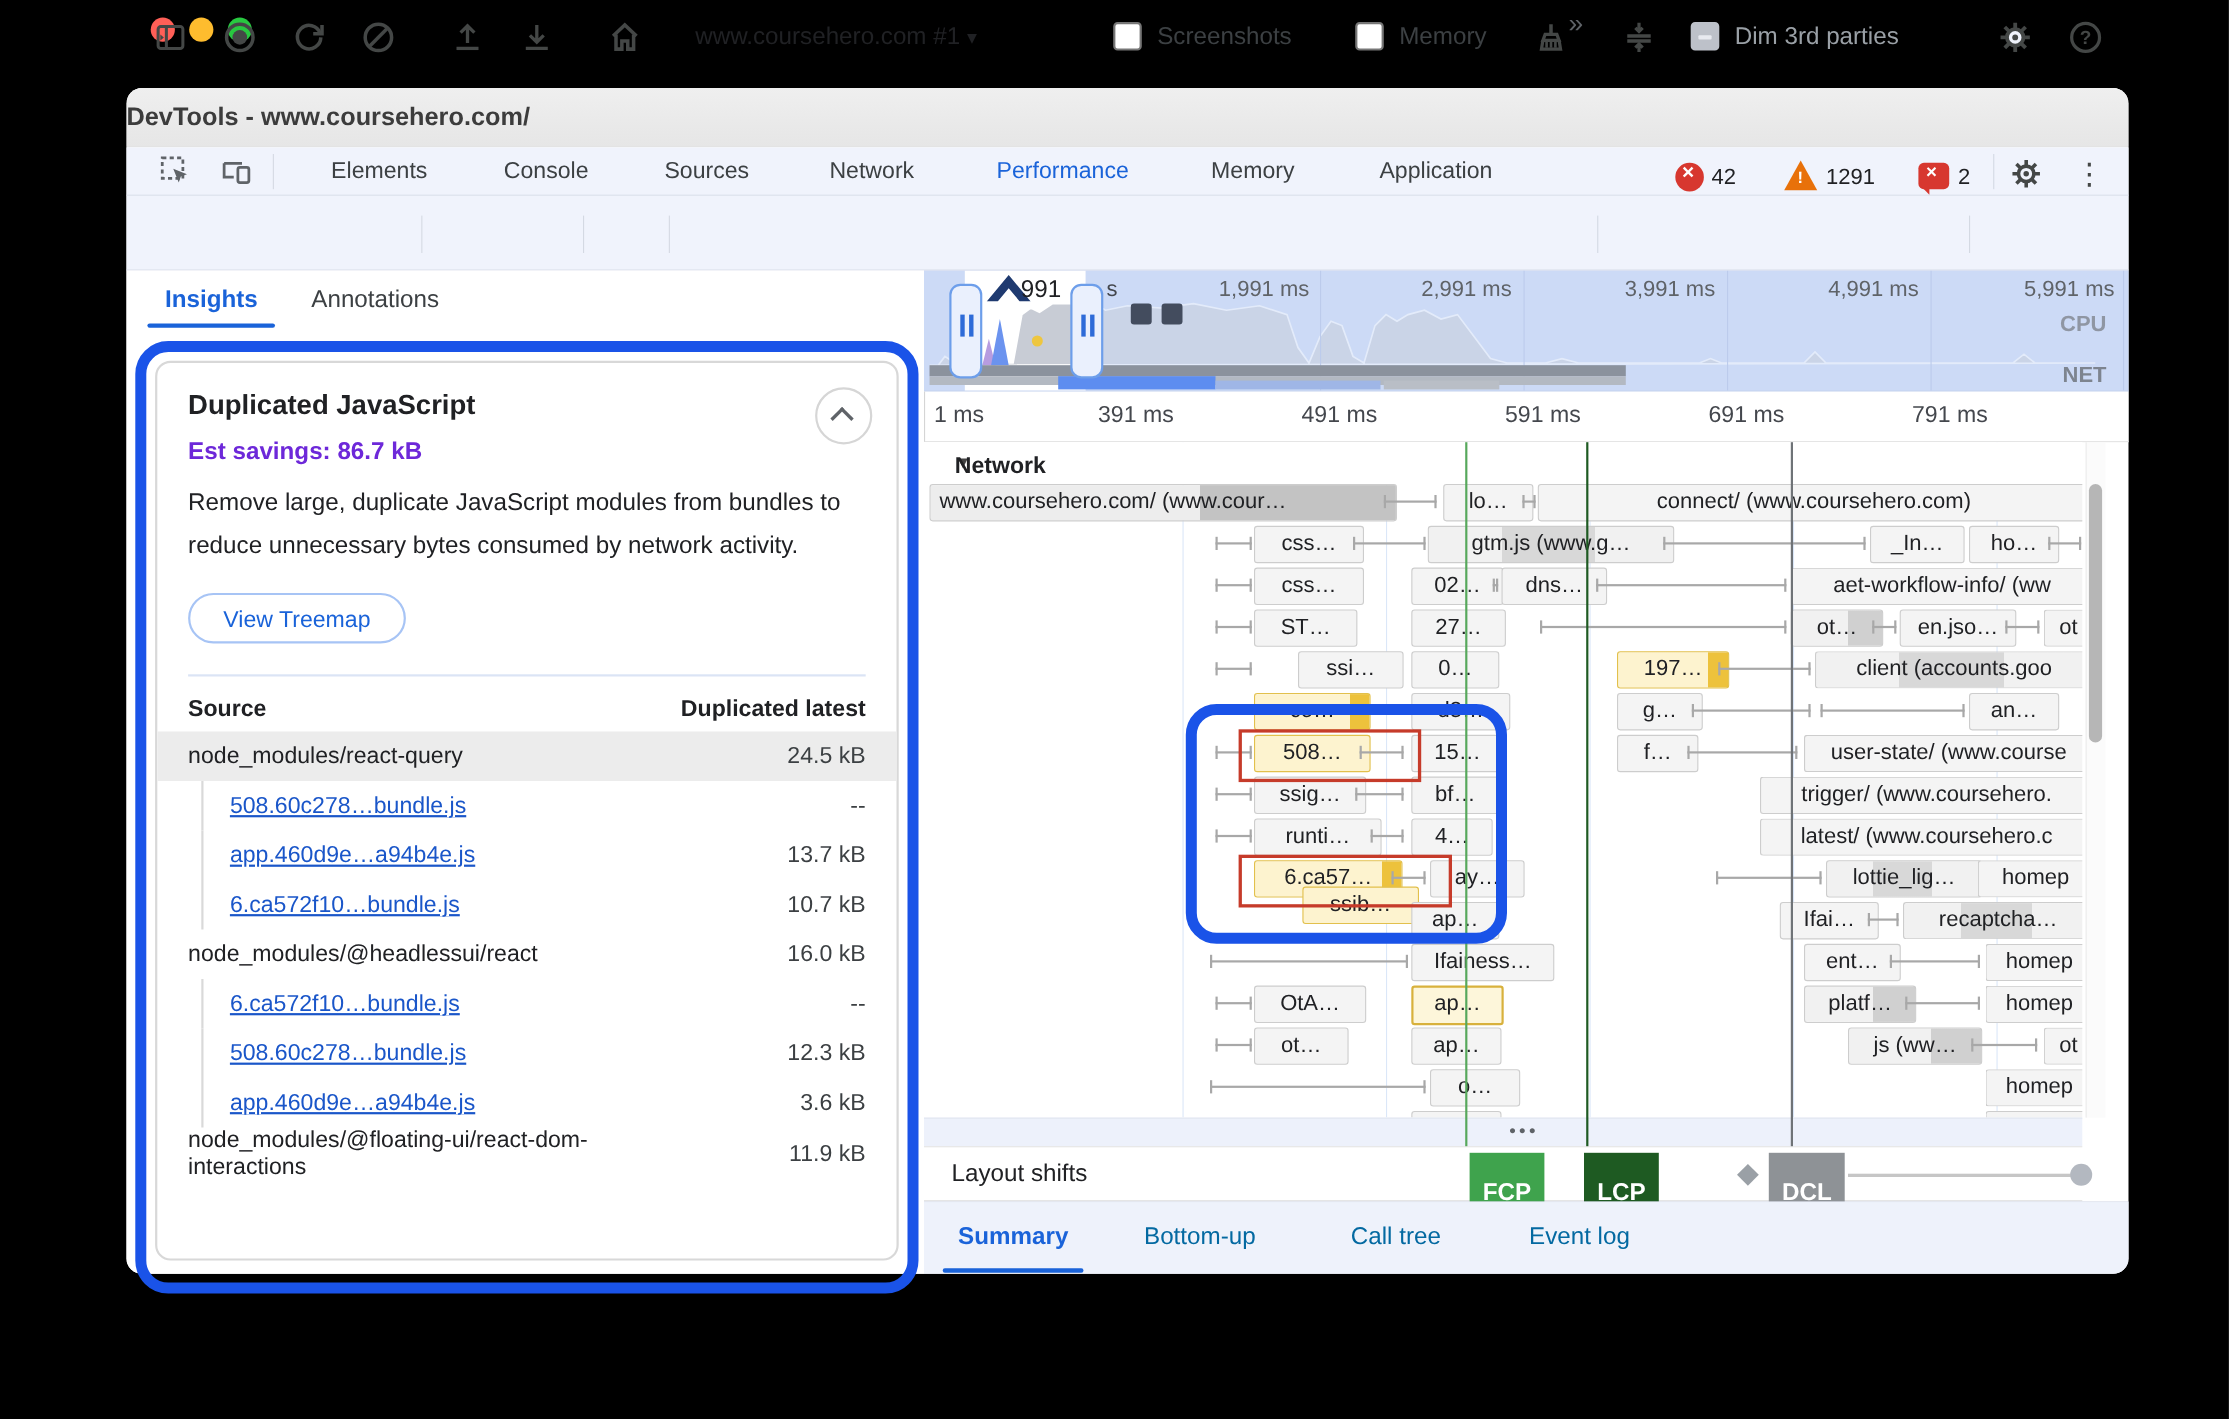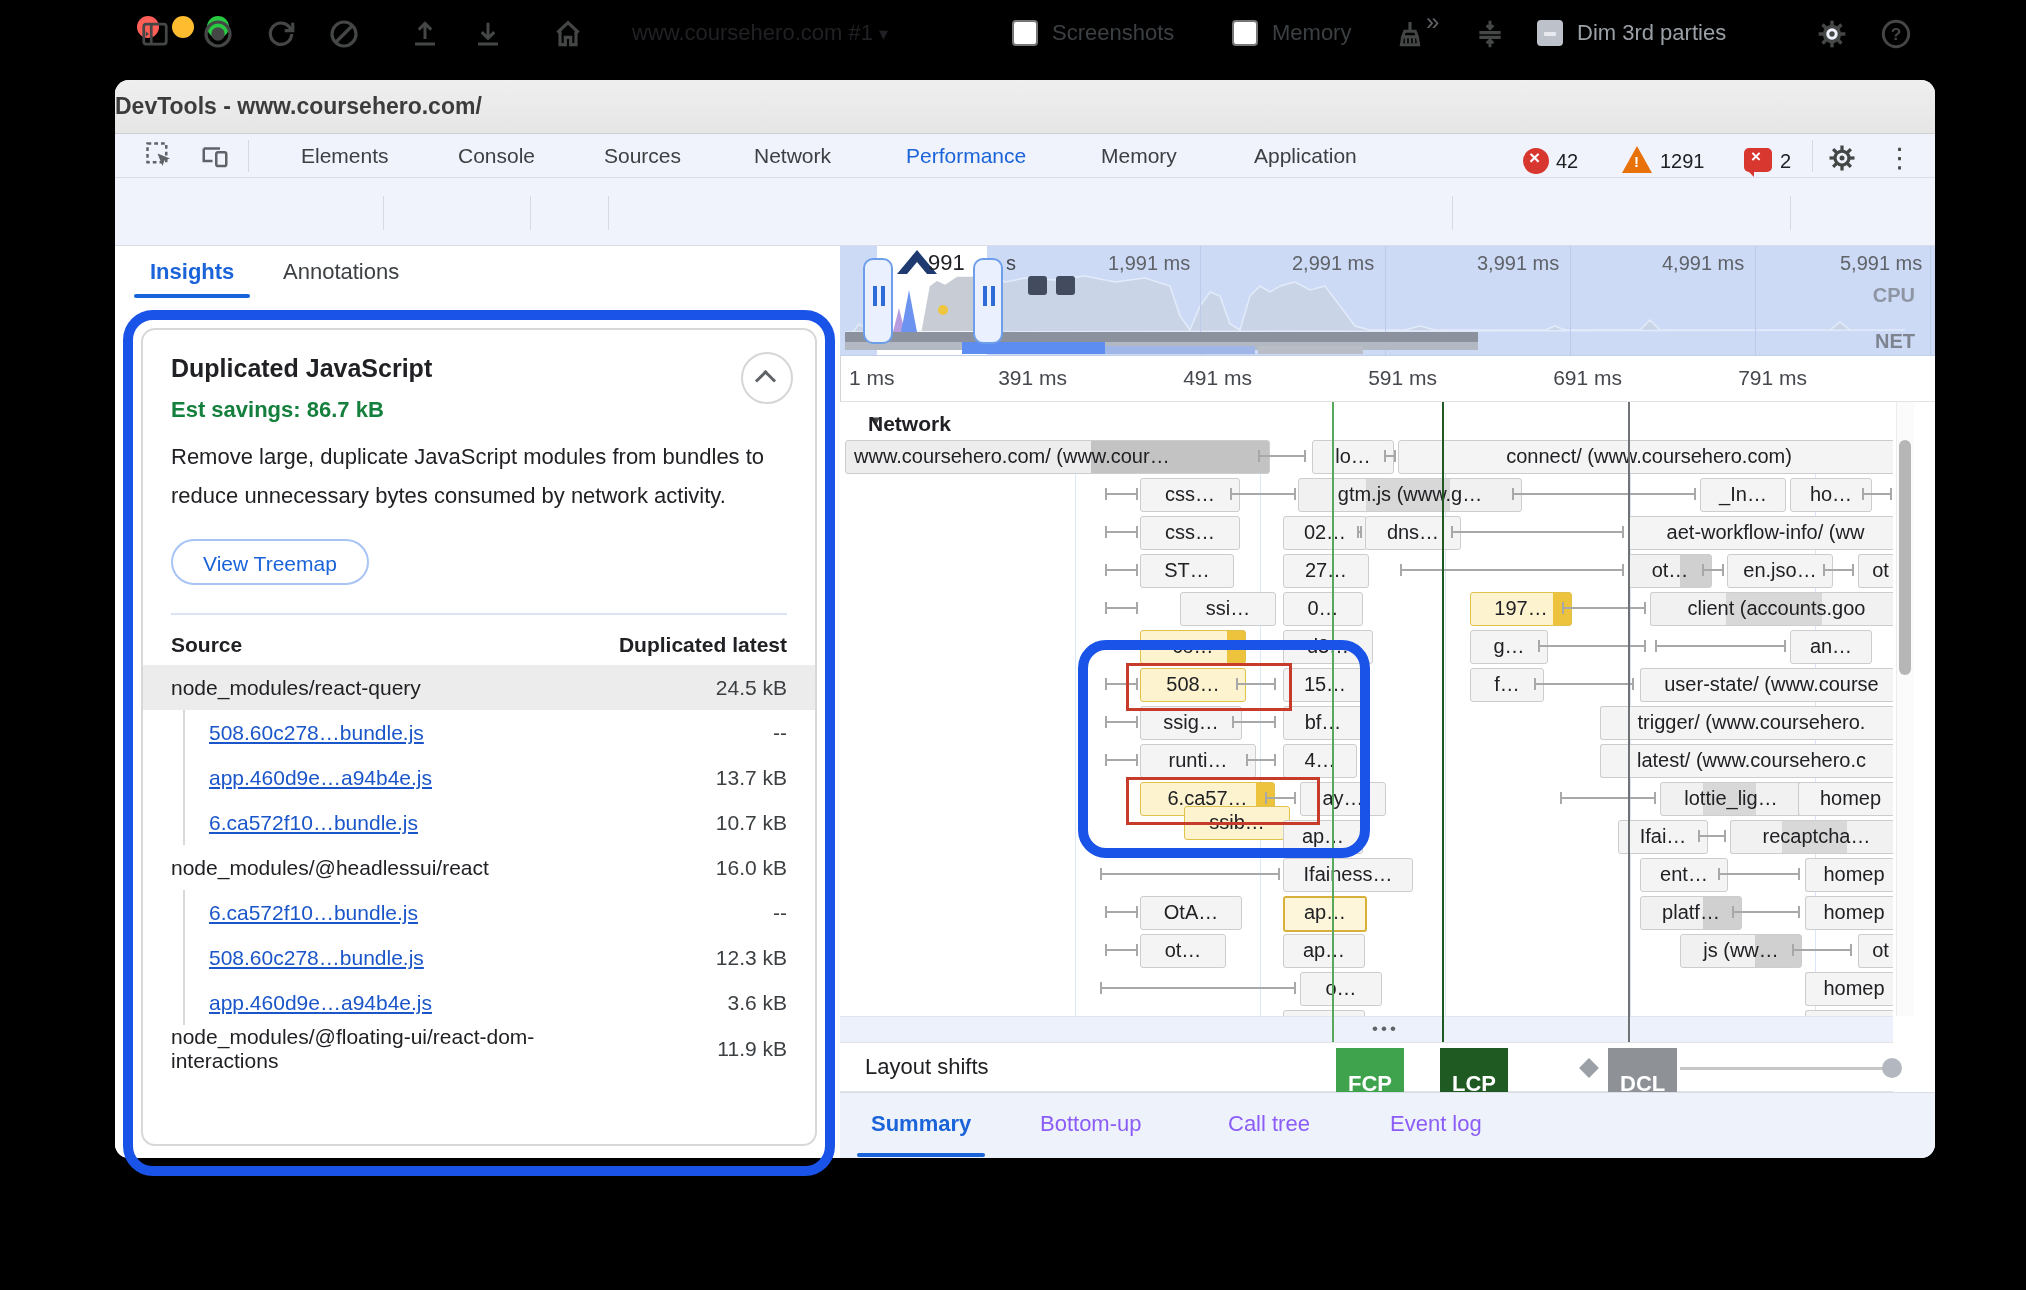--- a/index.html
+++ b/index.html
@@ -20,21 +20,21 @@
   .tab.active{color:#1a63d9;}
   .badge-txt{font-size:20px;color:#202124;}
   
   #left-panel{left:115px;top:246px;width:725px;height:912px;background:#fff;border-radius:0 0 0 14px;}
   .ins-tab{position:absolute;top:246px;height:52px;line-height:52px;font-size:22px;color:#3c4043;}
   .ins-tab.active{color:#1a63d9;font-weight:600;}
   #ins-underline{left:134px;top:294px;width:116px;height:4px;background:#1a63d9;border-radius:2px;}
   #card{left:141px;top:328px;width:676px;height:818px;background:#fff;border:2px solid #d8d8d8;border-radius:14px;
         padding:24px 28px;overflow:hidden;}
   #card h2{margin:0;font-size:25px;font-weight:700;color:#202124;}
-  #savings{margin-top:14px;font-size:22px;font-weight:600;color:#15803d;}
+  #savings{margin-top:14px;font-size:22px;font-weight:600;color:#6d28d9;}
   #desc{margin-top:14px;font-size:22px;line-height:39px;color:#202124;width:620px;}
   #treemap-btn{margin-top:24px;display:inline-block;height:46px;line-height:46px;padding:0 30px;border:2px solid #a7c4f5;
         border-radius:26px;color:#1a63d9;font-size:21px;font-weight:500;background:#fff;cursor:pointer;}
   #card hr{border:none;border-top:2px solid #dbe4f5;margin:28px 0 10px 0;}
   .tbl-head{display:flex;justify-content:space-between;font-size:21px;font-weight:700;padding:8px 0;}
   .tbl-row{display:flex;justify-content:space-between;align-items:center;min-height:45px;font-size:21px;}
   .tbl-row.group{color:#202124;}
   .tbl-row.selected{background:#ececec;margin:0 -28px;padding:0 28px;}
   .tbl-row.file{margin-left:12px;padding-left:24px;border-left:2px solid #d9d9d9;}
   .tbl-row.file .src{color:#1a56c9;text-decoration:underline;cursor:pointer;}
@@ -81,21 +81,21 @@
   .marker-line{position:absolute;top:402px;width:2px;height:640px;z-index:3;}
   #ellipsis-band{left:840px;top:1016px;width:1053px;height:26px;background:#edf1fb;border-top:1px solid #e0e5f0;}
   #ellipsis-band span{position:absolute;left:532px;top:2px;font-size:17px;letter-spacing:3px;color:#5f6368;}
   #ls-row{left:840px;top:1042px;width:1053px;height:50px;background:#fff;border-top:1px solid #e3e3e3;border-bottom:1px solid #e3e3e3;}
   #ls-row>span{position:absolute;left:25px;top:11px;font-size:22px;color:#202124;}
   .mk-badge{position:absolute;top:5px;height:40px;line-height:40px;padding:16px 12px;color:#fff;font-size:22px;font-weight:700;}
   #ls-diamond{left:742px;top:18px;width:14px;height:14px;background:#9aa0a6;transform:rotate(45deg);}
   #ls-line{left:840px;top:24px;width:208px;height:3px;background:#c6c6c6;}
   #ls-dot{left:1042px;top:15px;width:20px;height:20px;border-radius:50%;background:#b3b8c0;}
   #bottom-tabs{left:840px;top:1092px;width:1095px;height:66px;background:#eef2fb;border-top:1px solid #d8dde8;border-radius:0 0 14px 0;}
-  .btab{position:absolute;top:0;height:66px;line-height:62px;font-size:22px;color:#8b5cf6;}
+  .btab{position:absolute;top:0;height:66px;line-height:62px;font-size:22px;color:#0369a1;}
   .btab.active{color:#1a63d9;font-weight:600;}
   .btab.active::after{content:'';position:absolute;left:-14px;right:-14px;bottom:2px;height:4px;background:#1a63d9;border-radius:2px;}
   #scrollbar{left:1896px;top:402px;width:18px;height:614px;background:#fbfbfb;border-left:1px solid #ececec;}
   #scroll-thumb{left:1899px;top:440px;width:12px;height:235px;background:#b6b6b6;border-radius:6px;}
   .cb{width:26px;height:26px;border:2px solid #767676;border-radius:4px;background:#fff;top:20px;}
   .cb.disabled{background:#bdc1c9;border-color:#bdc1c9;}
   .cb.disabled::after{content:'';position:absolute;left:5px;top:10px;width:12px;height:4px;background:#e8eaf0;border-radius:1px;}
   .tool-label{position:absolute;top:20px;font-size:22px;color:#3c4043;}
   .tool-label.grey{color:#9aa0a6;}
   svg{display:block;}

